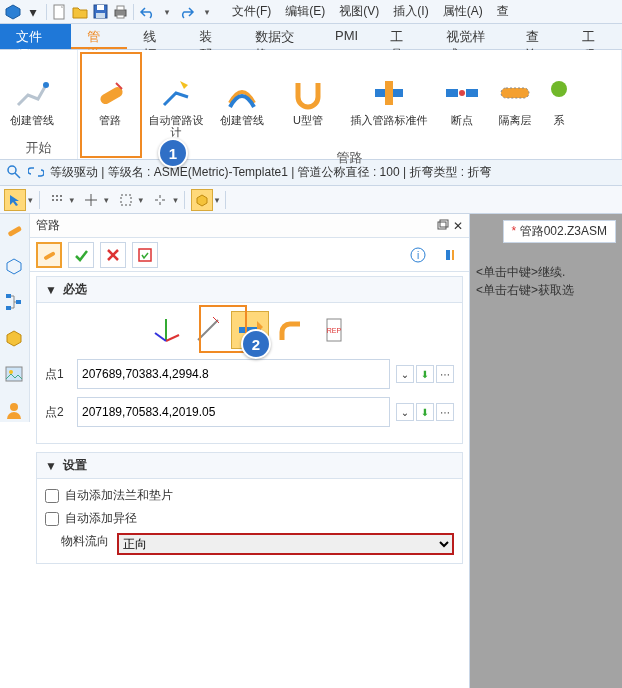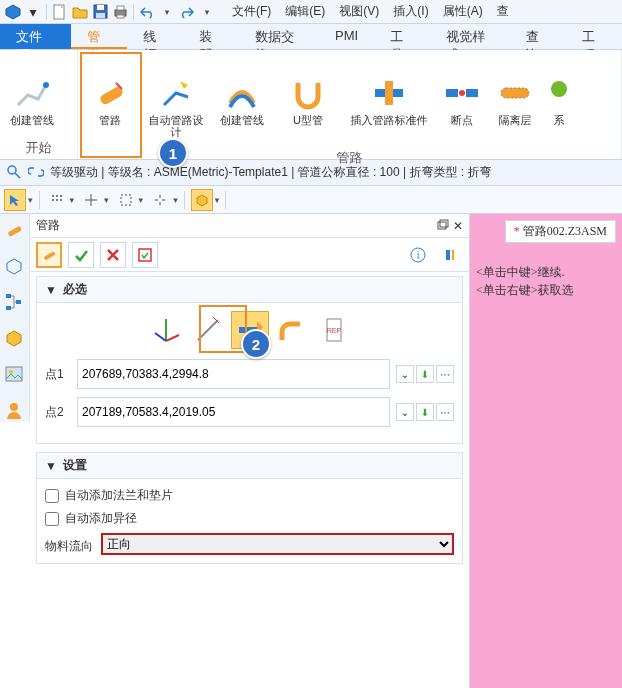--- a/index.html
+++ b/index.html
@@ -36,21 +36,21 @@
 
 .tbar { height: 28px; background: #f5f8fc; border-bottom: 1px solid #c9d6e6; display: flex; align-items: center; padding: 0 4px; gap: 6px; }
 .tbar .ti { width: 22px; height: 22px; display: flex; align-items: center; justify-content: center; }
 .tbar .ti.sel { background: #ffd97a; border: 1px solid #d8a93a; }
 .tbar .vsep { width: 1px; height: 18px; background: #c9d6e6; }
 .tbar .dd { font-size: 9px; color: #555; margin-left: -4px; }
 
 
 .main { display: flex; height: calc(688px - 24px - 26px - 110px - 26px - 28px); }
 .panel { width: 470px; border-right: 1px solid #c9d6e6; background: #fff; display: flex; align-items: flex-start; }
-.canvas { flex: 1; background: #f9a8d4; padding: 6px; font-size: 12px; font-family: Liberation Serif, serif; }
+.canvas { flex: 1; background: #a3a3a3; padding: 6px; font-size: 12px; }
 
 .vtoolbar { width: 30px; background: #eef4fa; border-right: 1px solid #d9e3ee; display: flex; flex-direction: column; align-items: center; gap: 14px; padding-top: 6px; }
 .vtoolbar .vi { width: 22px; height: 22px; }
 
 .pcontent { flex: 1; display: flex; flex-direction: column; }
 .phead { height: 24px; border-bottom: 1px solid #d9e3ee; display: flex; align-items: center; justify-content: space-between; padding: 0 6px; font-size: 12px; background: #fdfdfd; }
 .pactions { height: 34px; border-bottom: 1px solid #d9e3ee; display: flex; align-items: center; justify-content: space-between; padding: 0 6px; }
 .pactions .btns { display: flex; gap: 6px; }
 .abtn { width: 26px; height: 26px; border: 1px solid #c9d6e6; background: #fff; display: flex; align-items: center; justify-content: center; }
 .abtn.sel { border: 2px solid #f0a030; background: #fff3dc; }
@@ -65,21 +65,21 @@
 
 .frow { display: flex; align-items: center; gap: 6px; margin-bottom: 8px; }
 .frow label { width: 26px; font-size: 12px; }
 .frow input[type=text] { flex: 1; border: 1px solid #c9d6e6; height: 30px; padding: 0 4px; font-size: 12px; }
 .fricons { display: flex; gap: 2px; }
 .fricons span { width: 18px; height: 18px; display: flex; align-items: center; justify-content: center; border: 1px solid #c9d6e6; background: #fff; font-size: 10px; }
 
 .chk { display: flex; align-items: center; gap: 6px; margin-bottom: 6px; font-size: 12px; }
 .chk input { width: 14px; height: 14px; }
 
-.selrow { display: flex; align-items: flex-end; gap: 8px; font-size: 12px; }
+.selrow { display: flex; align-items: flex-start; gap: 8px; font-size: 12px; margin-left: 16px; }
 .selrow select { flex: 1; border: 2px solid #b91c1c; height: 22px; font-size: 12px; }
 
 .doc-tab { background: #fff; border: 1px solid #c9d6e6; padding: 2px 8px; font-size: 12px; display: inline-block; margin-bottom: 20px; }
 .hint { color: #333; font-size: 12px; line-height: 1.5; }
 
 svg { display: block; }
 </style>
 </head>
 <body>
 

